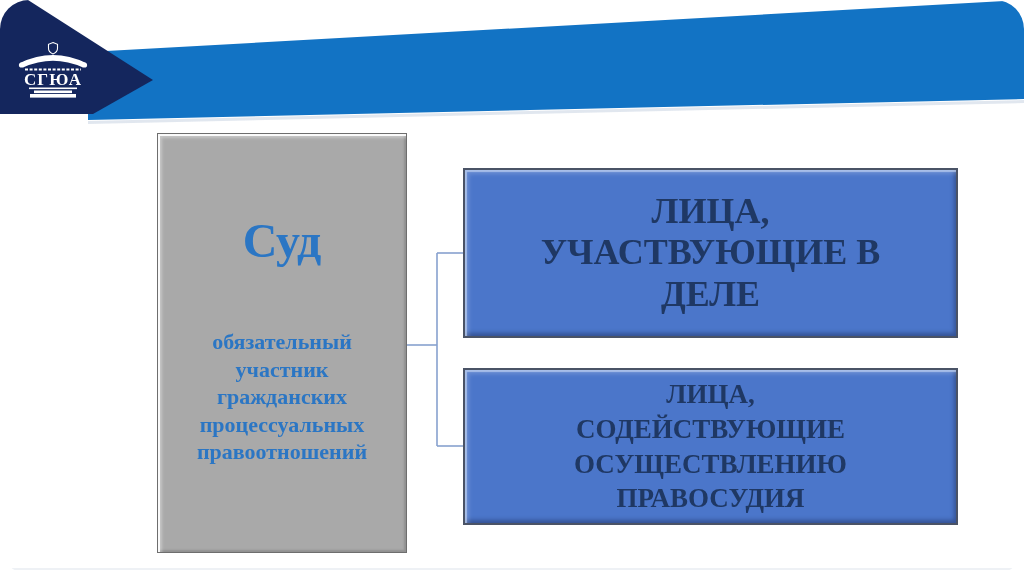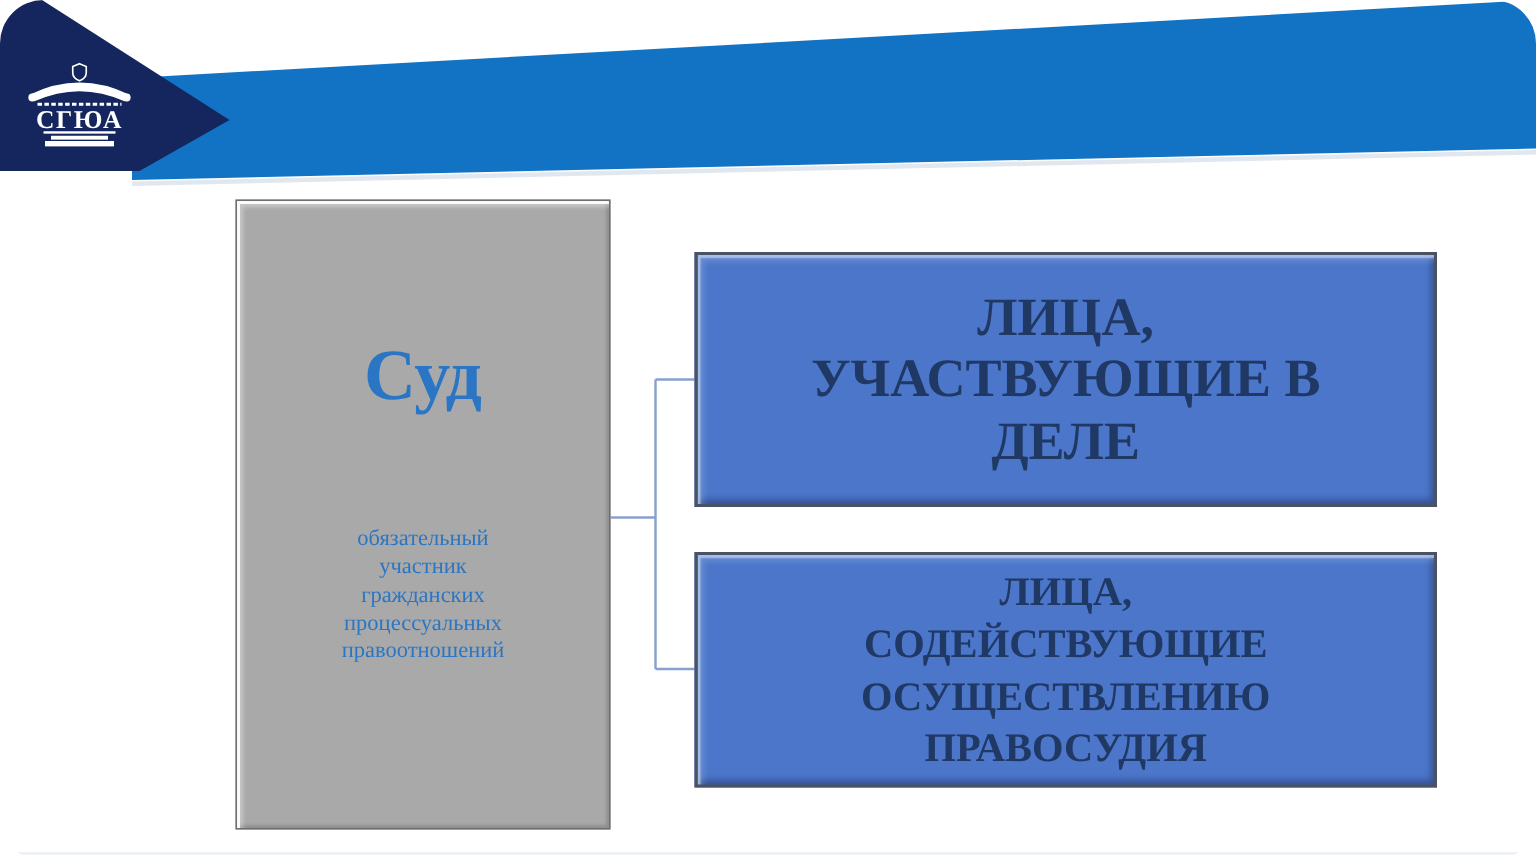--- a/index.html
+++ b/index.html
@@ -26,22 +26,22 @@
                inset -2px -2px 2px rgba(0,0,0,.15);
     padding:10px 14px;
     gap:48px;
   }
   .root-title{
     color:var(--box-gray-text,#2b76c4);
     font-size:48px;font-weight:bold;line-height:1.05;margin:0 0 10px 0;
   }
   .root-subtitle{
     color:var(--box-gray-text,#2b76c4);
-    font-size:15px;font-weight:normal;line-height:1.25;
-    white-space:pre-line;margin:16px;
+    font-size:22px;font-weight:bold;line-height:1.25;
+    white-space:pre-line;margin:4px;
   }
   .child-box{
     left:463px;width:495px;
     background:var(--node-blue,#4b76ca);
     border:2px solid var(--node-border,#4a5366);
     box-shadow:inset 2px 2px 1px rgba(210,225,248,.6),
                inset 4px 4px 4px rgba(255,255,255,.18),
                inset -2px -3px 4px rgba(0,0,25,.30);
     color:var(--node-text,#1f3864);
     font-weight:bold;white-space:pre-line;

